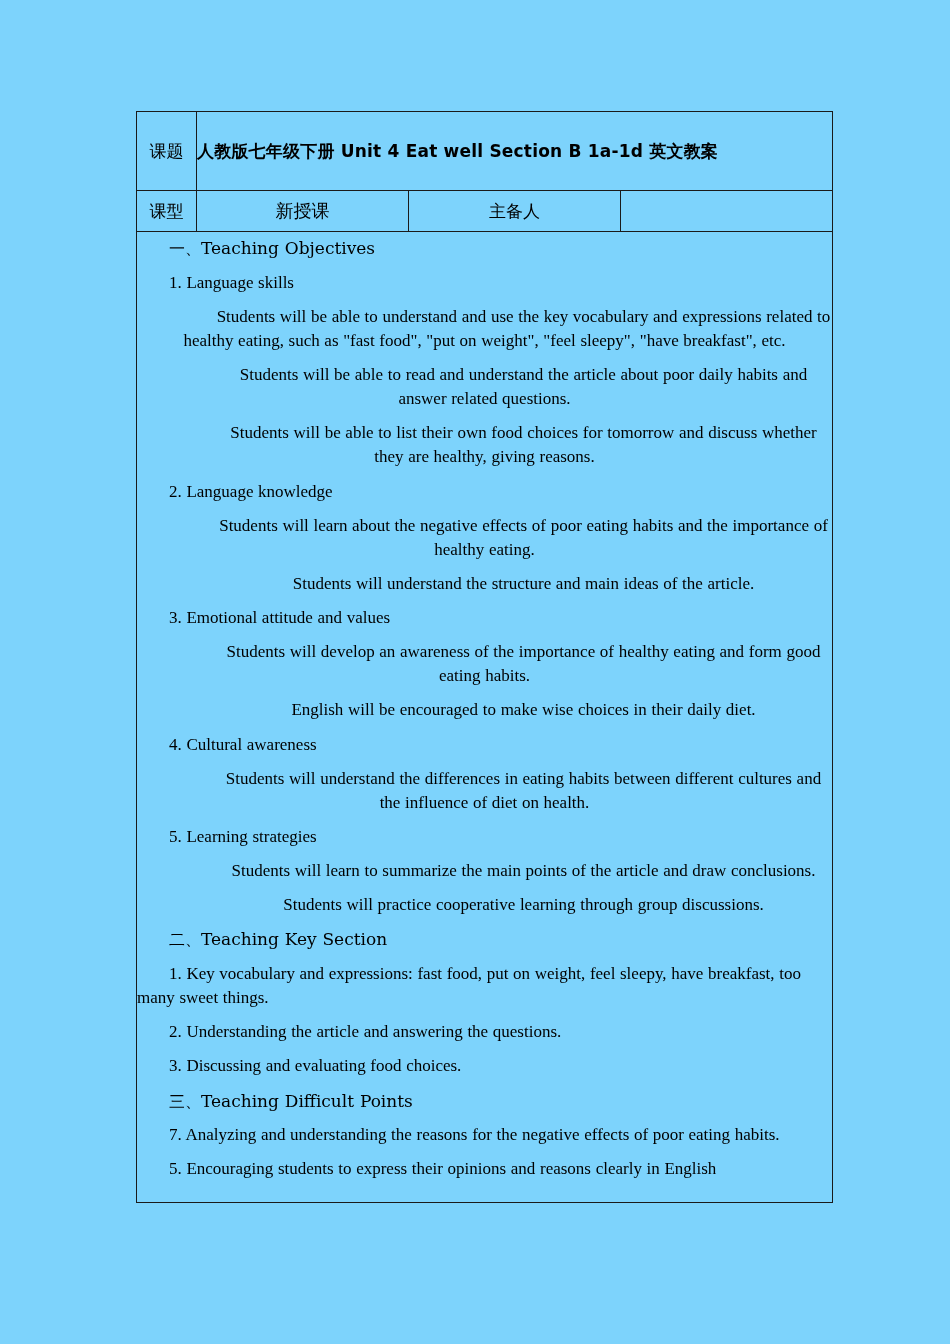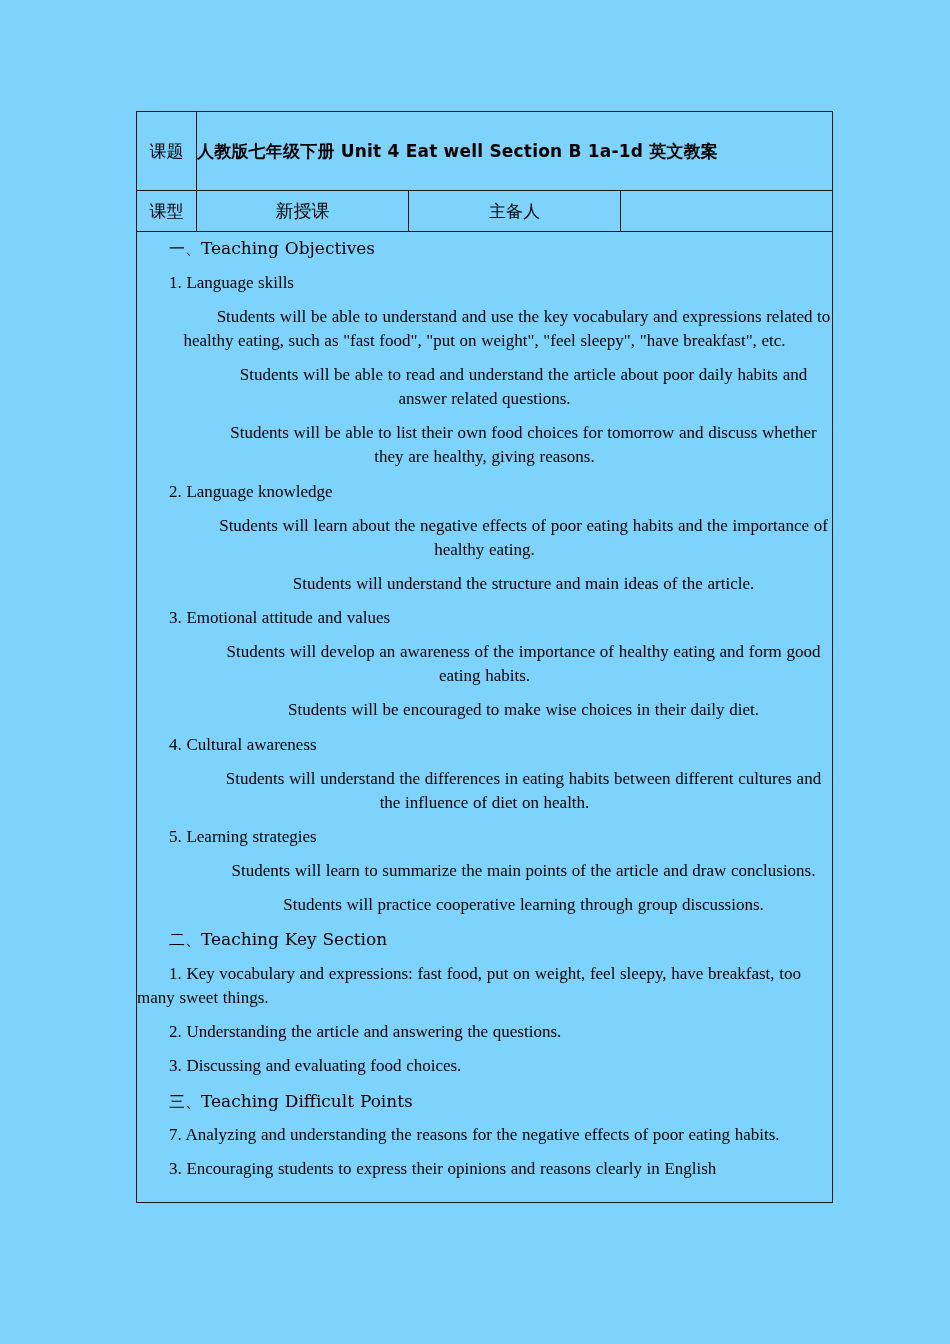--- a/index.html
+++ b/index.html
@@ -134,32 +134,32 @@
               <p class="p section"><span class="cn">一、</span><span>Teaching Objectives</span></p>
               <p class="p item"><span>1. Language skills</span></p>
               <p class="p body"><span>Students will be able to understand and use the key vocabulary and expressions related to healthy eating, such as "fast food", "put on weight", "feel sleepy", "have breakfast", etc.</span></p>
               <p class="p body"><span>Students will be able to read and understand the article about poor daily habits and answer related questions.</span></p>
               <p class="p body"><span>Students will be able to list their own food choices for tomorrow and discuss whether they are healthy, giving reasons.</span></p>
               <p class="p item"><span>2. Language knowledge</span></p>
               <p class="p body"><span>Students will learn about the negative effects of poor eating habits and the importance of healthy eating.</span></p>
               <p class="p body"><span>Students will understand the structure and main ideas of the article.</span></p>
               <p class="p item"><span>3. Emotional attitude and values</span></p>
               <p class="p body"><span>Students will develop an awareness of the importance of healthy eating and form good eating habits.</span></p>
-              <p class="p body"><span>Students will be encouraged to make wise choices in their daily diet.</span></p>
+              <p class="p body"><span>English will be encouraged to make wise choices in their daily diet.</span></p>
               <p class="p item"><span>4. Cultural awareness</span></p>
               <p class="p body"><span>Students will understand the differences in eating habits between different cultures and the influence of diet on health.</span></p>
               <p class="p item"><span>5. Learning strategies</span></p>
               <p class="p body"><span>Students will learn to summarize the main points of the article and draw conclusions.</span></p>
               <p class="p body"><span>Students will practice cooperative learning through group discussions.</span></p>
               <p class="p section"><span class="cn">二、</span><span>Teaching Key Section</span></p>
               <p class="p item"><span>1. Key vocabulary and expressions: fast food, put on weight, feel sleepy, have breakfast, too many sweet things.</span></p>
               <p class="p item"><span>2. Understanding the article and answering the questions.</span></p>
               <p class="p item"><span>3. Discussing and evaluating food choices.</span></p>
               <p class="p section"><span class="cn">三、</span><span>Teaching Difficult Points</span></p>
               <p class="p item"><span>7. Analyzing and understanding the reasons for the negative effects of poor eating habits.</span></p>
-              <p class="p item"><span>3. Encouraging students to express their opinions and reasons clearly in English</span></p>
+              <p class="p item"><span>5. Encouraging students to express their opinions and reasons clearly in English</span></p>
             </div>
         </td>
       </tr>
     </tbody>
   </table>
 
 </div>
 
 </body></html>

